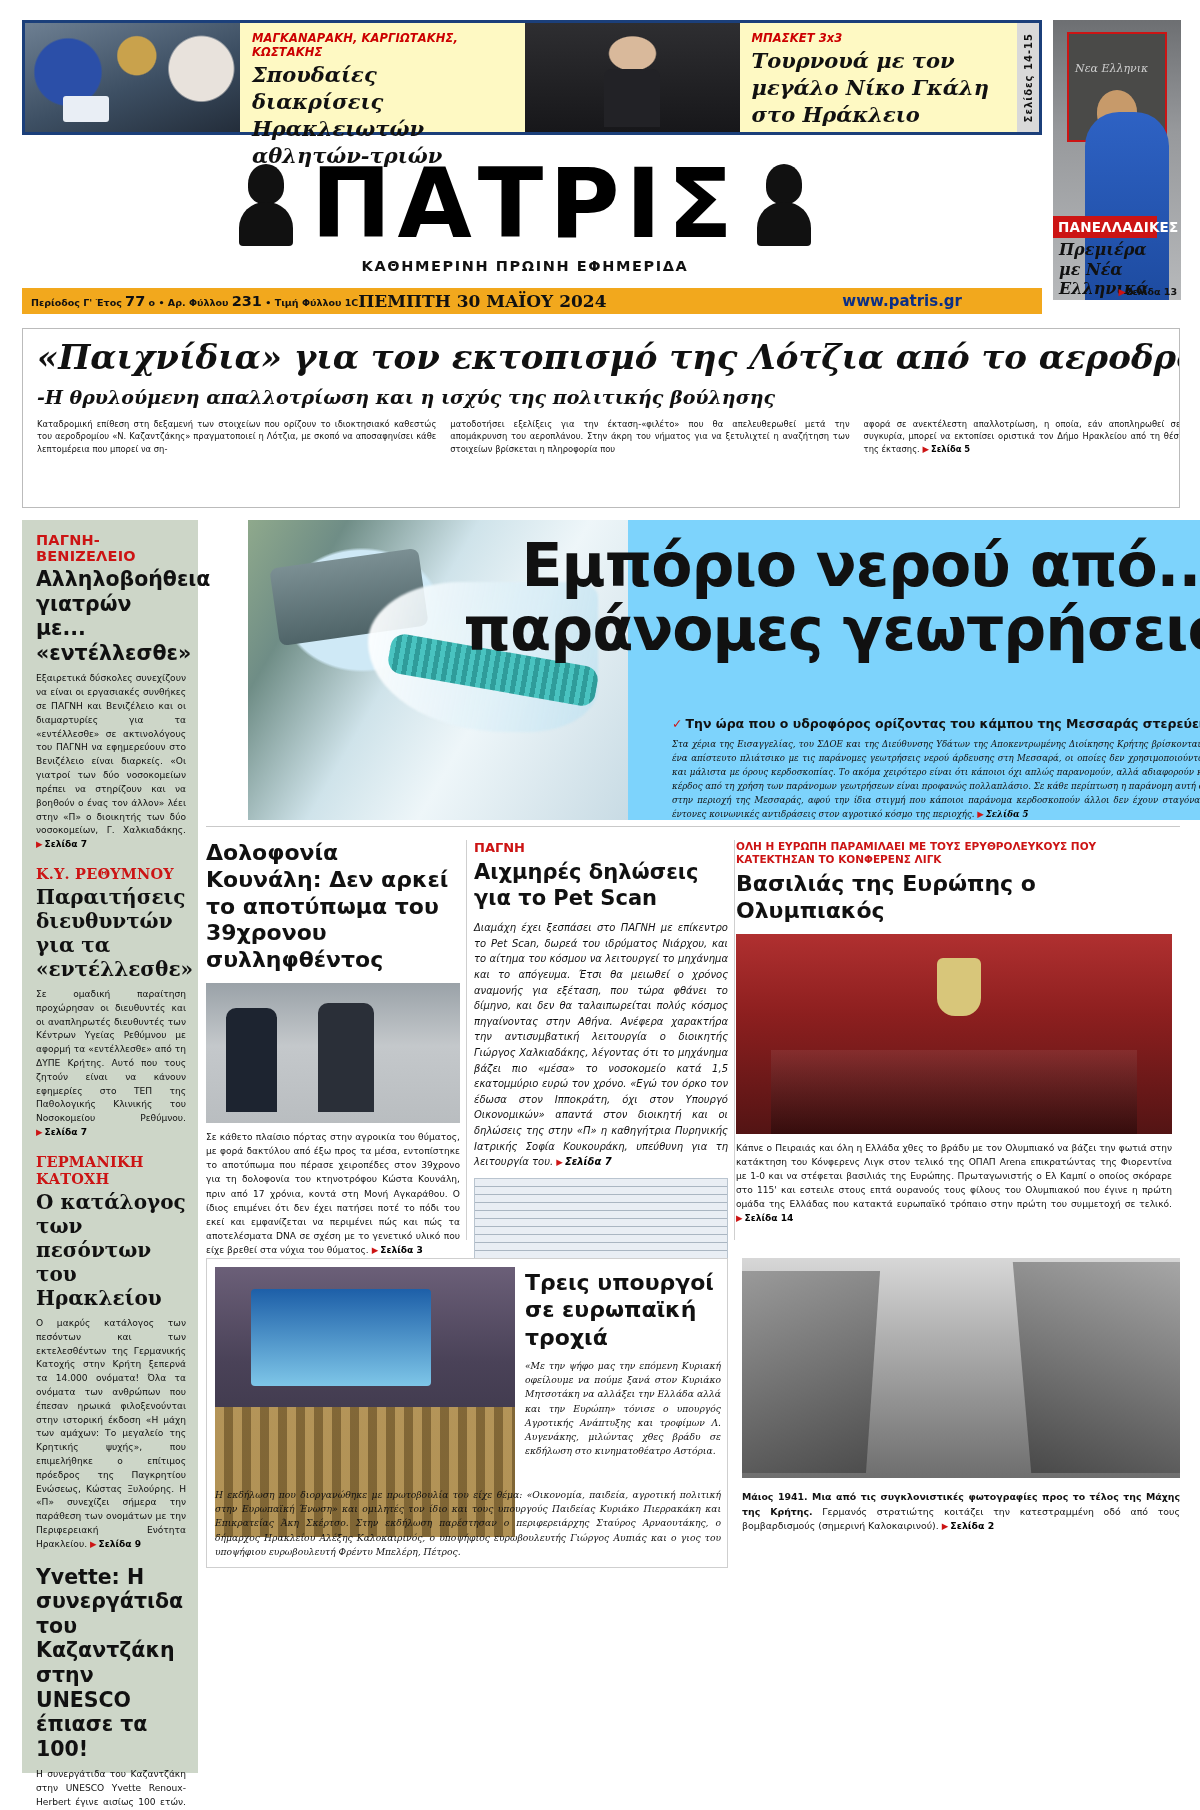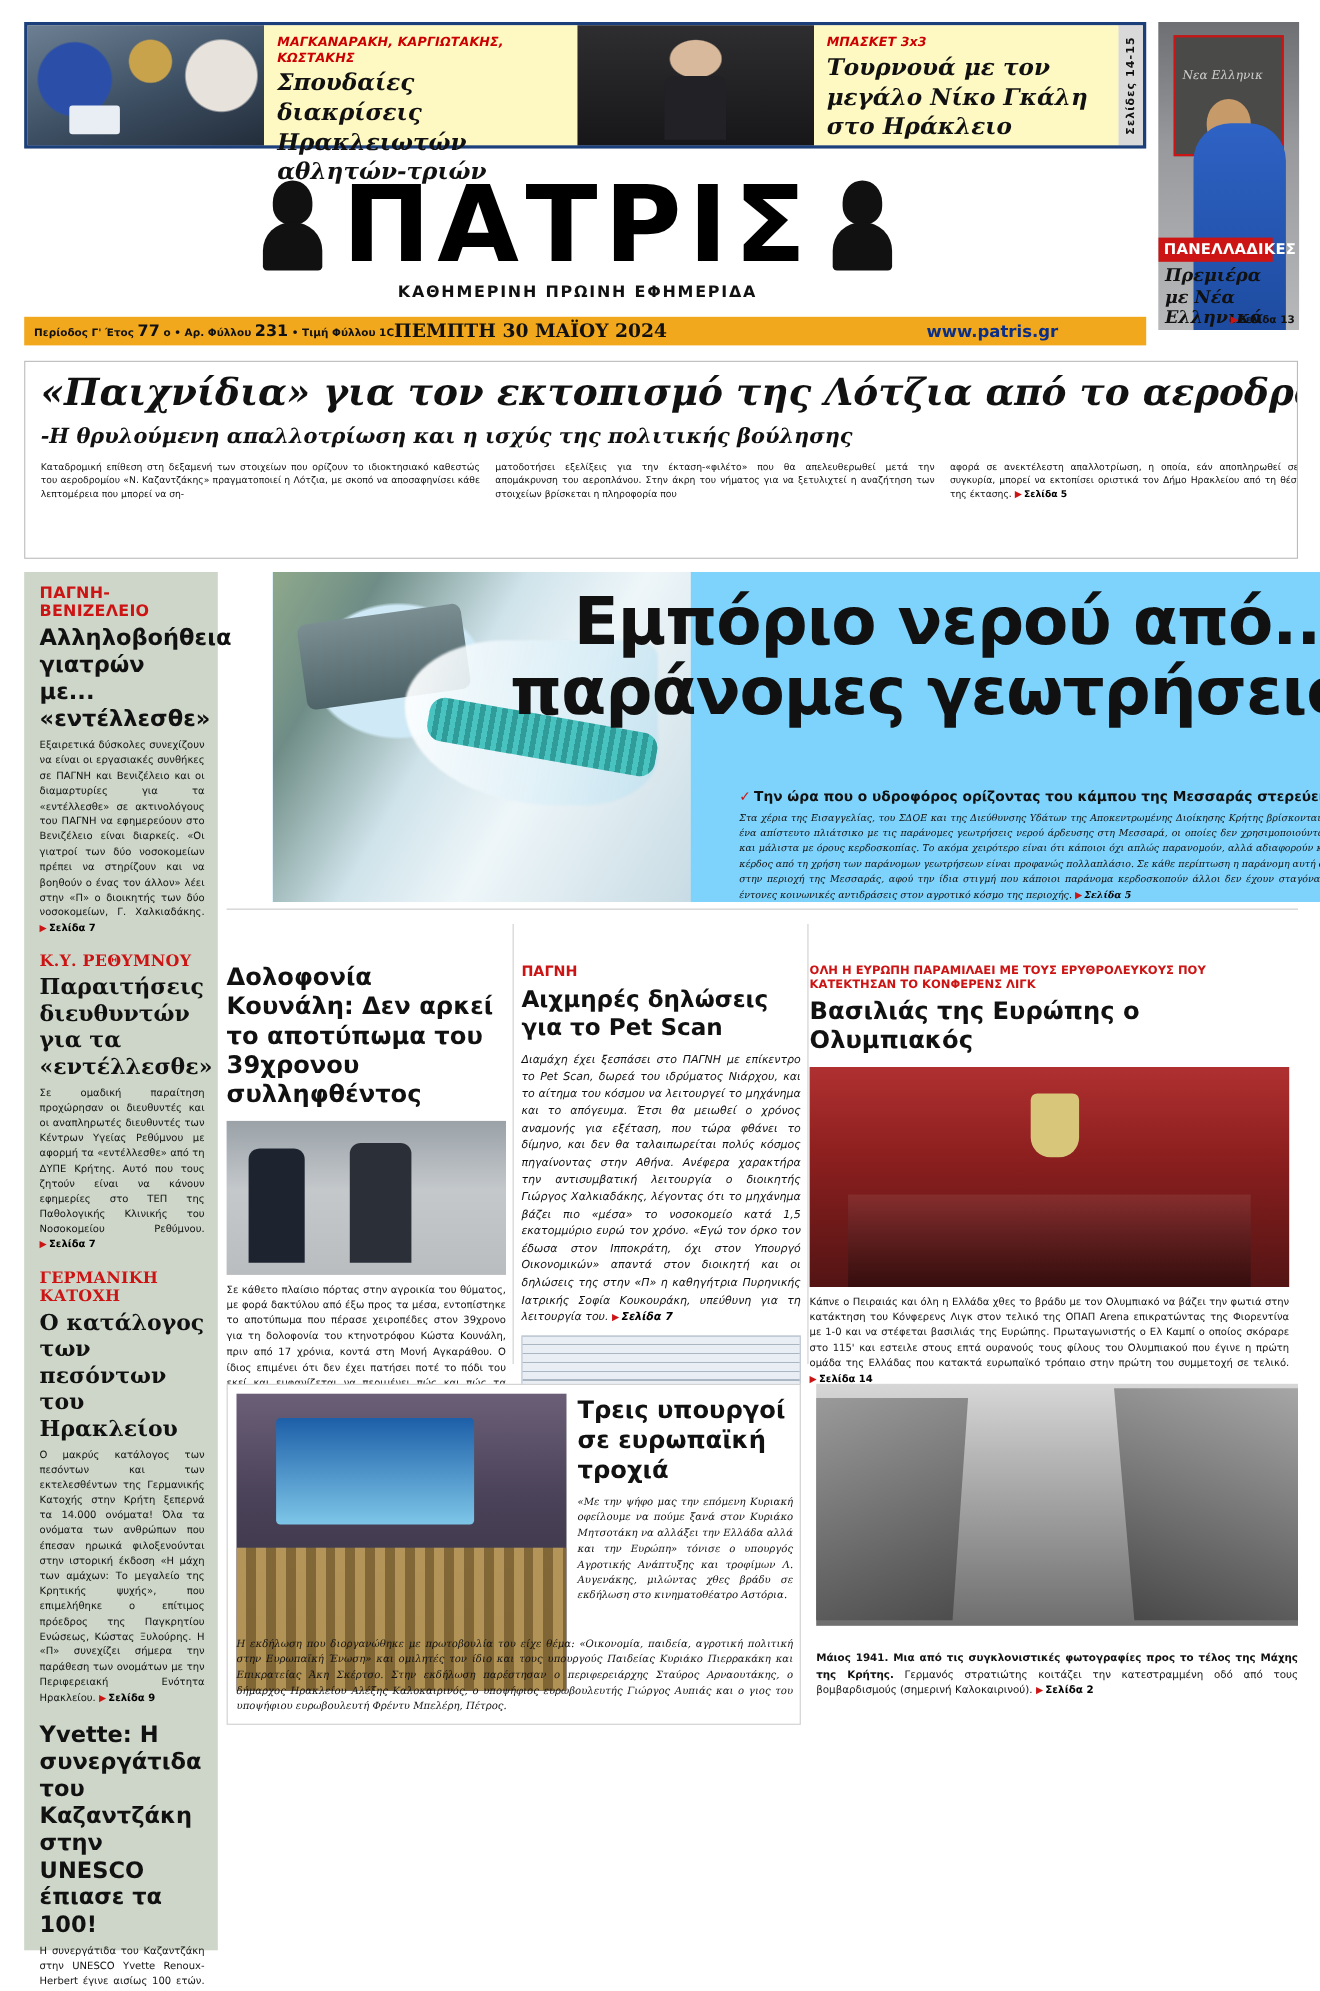--- a/index.html
+++ b/index.html
@@ -213,21 +213,21 @@
   }
   .hero-kicker .tick{ color:#cc1414; margin-right:3px; }
   .hero-body{
     position:absolute; left:424px; top:218px; width:752px;
     font-family:"DejaVu Serif","Liberation Serif",serif;
     font-style:italic; font-size:8.6px; line-height:1.62; text-align:justify; color:#111;
   }
   .hr-rule{ position:absolute; left:206px; top:826px; width:974px; height:1px; background:#c9c9c9; }
 
   
-  .col{ position:absolute; top:840px;margin-top:36px; }
+  .col{ position:absolute; top:840px; }
   .col.c1{ left:206px; width:254px; }
   .col.c2{ left:474px; width:254px; }
   .col.c3{ left:736px; width:436px; }
   .vdiv{ position:absolute; top:840px; width:1px; background:#cfcfcf; }
   .vdiv.v1{ left:466px; height:400px; }
   .vdiv.v2{ left:734px; height:400px; }
 
   .col-kicker{ color:#cc1414; font-weight:bold; font-size:13px; margin-bottom:5px; }
   .col-kicker.small{ font-size:10.5px; line-height:1.25; }
   .col-head{
@@ -311,21 +311,21 @@
     filter:grayscale(1);
   }
   .hist-photo::before{
     content:""; position:absolute; left:-4%; top:6%; width:34%; height:92%;
     background:linear-gradient(160deg,#9b9b99,#4d4d4b); transform:skewX(-4deg);
   }
   .hist-photo::after{
     content:""; position:absolute; right:-4%; top:2%; width:40%; height:96%;
     background:linear-gradient(200deg,#a7a7a5,#494947); transform:skewX(5deg);
   }
-  .hist-cap{ margin-top:23px; font-size:9.4px; line-height:1.55; text-align:justify; color:#111; }
+  .hist-cap{ margin-top:12px; font-size:9.4px; line-height:1.55; text-align:justify; color:#111; }
   .hist-cap b{ font-weight:bold; }
 </style>
 </head>
 <body>
 
 <div class="page">
 
   <div class="teaser-strip">
     <div class="teaser-photo p1"></div>
     <div class="teaser-text">

